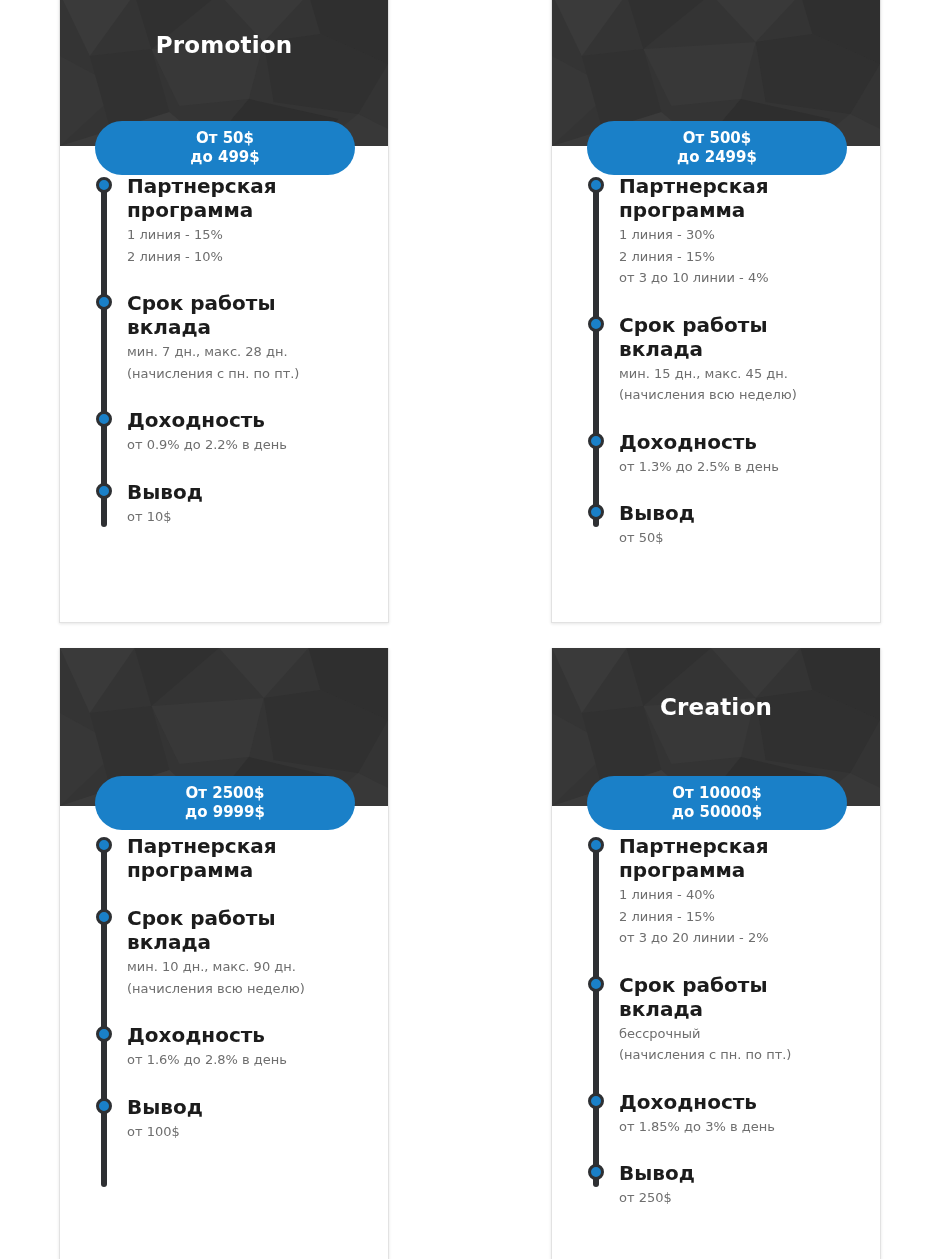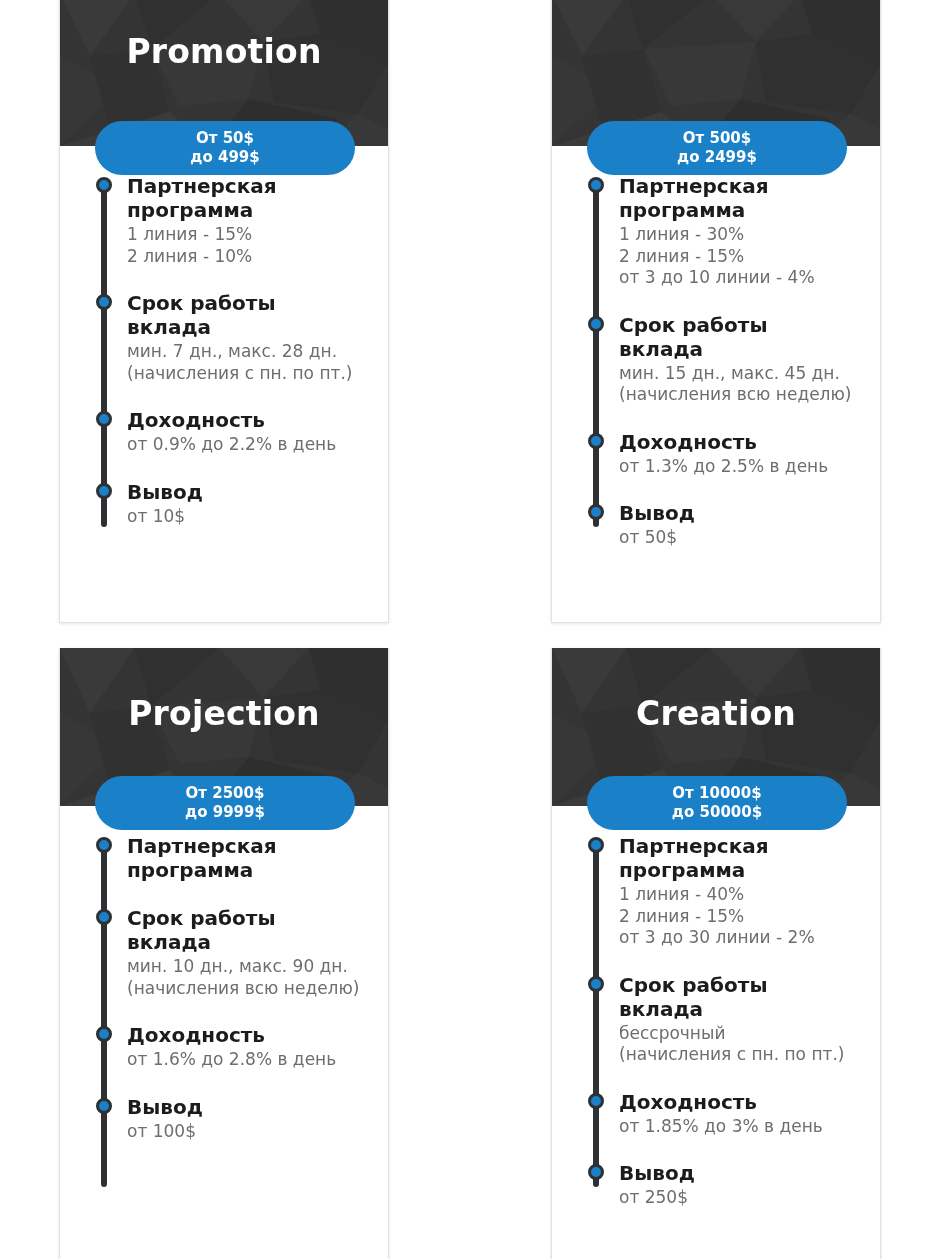--- a/index.html
+++ b/index.html
@@ -45,21 +45,21 @@
     width: 100%;
     height: 100%;
     display: block;
   }
   .card-title {
     position: absolute;
     left: 0; right: 0;
     top: 38px;
     text-align: center;
     color: #ffffff;
-    font-size: 33px;
+    font-size: 23px;
     font-weight: bold;
     letter-spacing: 0.2px;
     z-index: 2;
   }
   .card-3 .card-title, .card-4 .card-title { top: 46px; }
 
   
   .price-pill {
     position: absolute;
     left: 35px;
@@ -120,21 +120,21 @@
   }
   .tl-title {
     font-size: 20px;
     font-weight: bold;
     color: #1c1c1c;
     line-height: 24px;
     max-width: 175px;
   }
   .tl-lines {
     margin-top: 2px;
-    font-size: 17px;
+    font-size: 13px;
     color: #6e6e6e;
     line-height: 21.5px;
   }
   .tl-lines .ln { display: block; white-space: nowrap; }
 </style>
 </head>
 <body>
 
 <div class="grid">
 
@@ -273,21 +273,20 @@
         <polygon points="160,0 250,0 205,50" fill="#393939"></polygon>
         <polygon points="250,0 330,0 330,72 262,42" fill="#2f2f2f"></polygon>
         <polygon points="0,65 62,99 0,158" fill="#373737"></polygon>
         <polygon points="30,65 92,58 110,122 52,145" fill="#313131"></polygon>
         <polygon points="92,58 205,50 190,109 120,116" fill="#383838"></polygon>
         <polygon points="205,50 262,42 330,72 300,125 215,112" fill="#303030"></polygon>
         <polygon points="0,158 110,122 150,158" fill="#3b3b3b"></polygon>
         <polygon points="150,158 190,109 280,130 260,158" fill="#2e2e2e"></polygon>
         <polygon points="260,158 300,125 330,140 330,158" fill="#383838"></polygon>
       </svg>
-      <div class="card-title">Projection</div>
     </div>
     <div class="price-pill">
       <span class="ln">От 2500$</span>
       <span class="ln">до 9999$</span>
     </div>
     <div class="card-body">
       <div class="timeline">
         <div class="spine"></div>
 
         <div class="tl-item">
@@ -348,21 +347,21 @@
     <div class="card-body">
       <div class="timeline">
         <div class="spine"></div>
 
         <div class="tl-item">
           <span class="dot"></span>
           <div class="tl-title">Партнерская программа</div>
           <div class="tl-lines">
             <span class="ln">1 линия - 40%</span>
             <span class="ln">2 линия - 15%</span>
-            <span class="ln">от 3 до 30 линии - 2%</span>
+            <span class="ln">от 3 до 20 линии - 2%</span>
           </div>
         </div>
 
         <div class="tl-item">
           <span class="dot"></span>
           <div class="tl-title">Срок работы вклада</div>
           <div class="tl-lines">
             <span class="ln">бессрочный</span>
             <span class="ln">(начисления с пн. по пт.)</span>
           </div>

